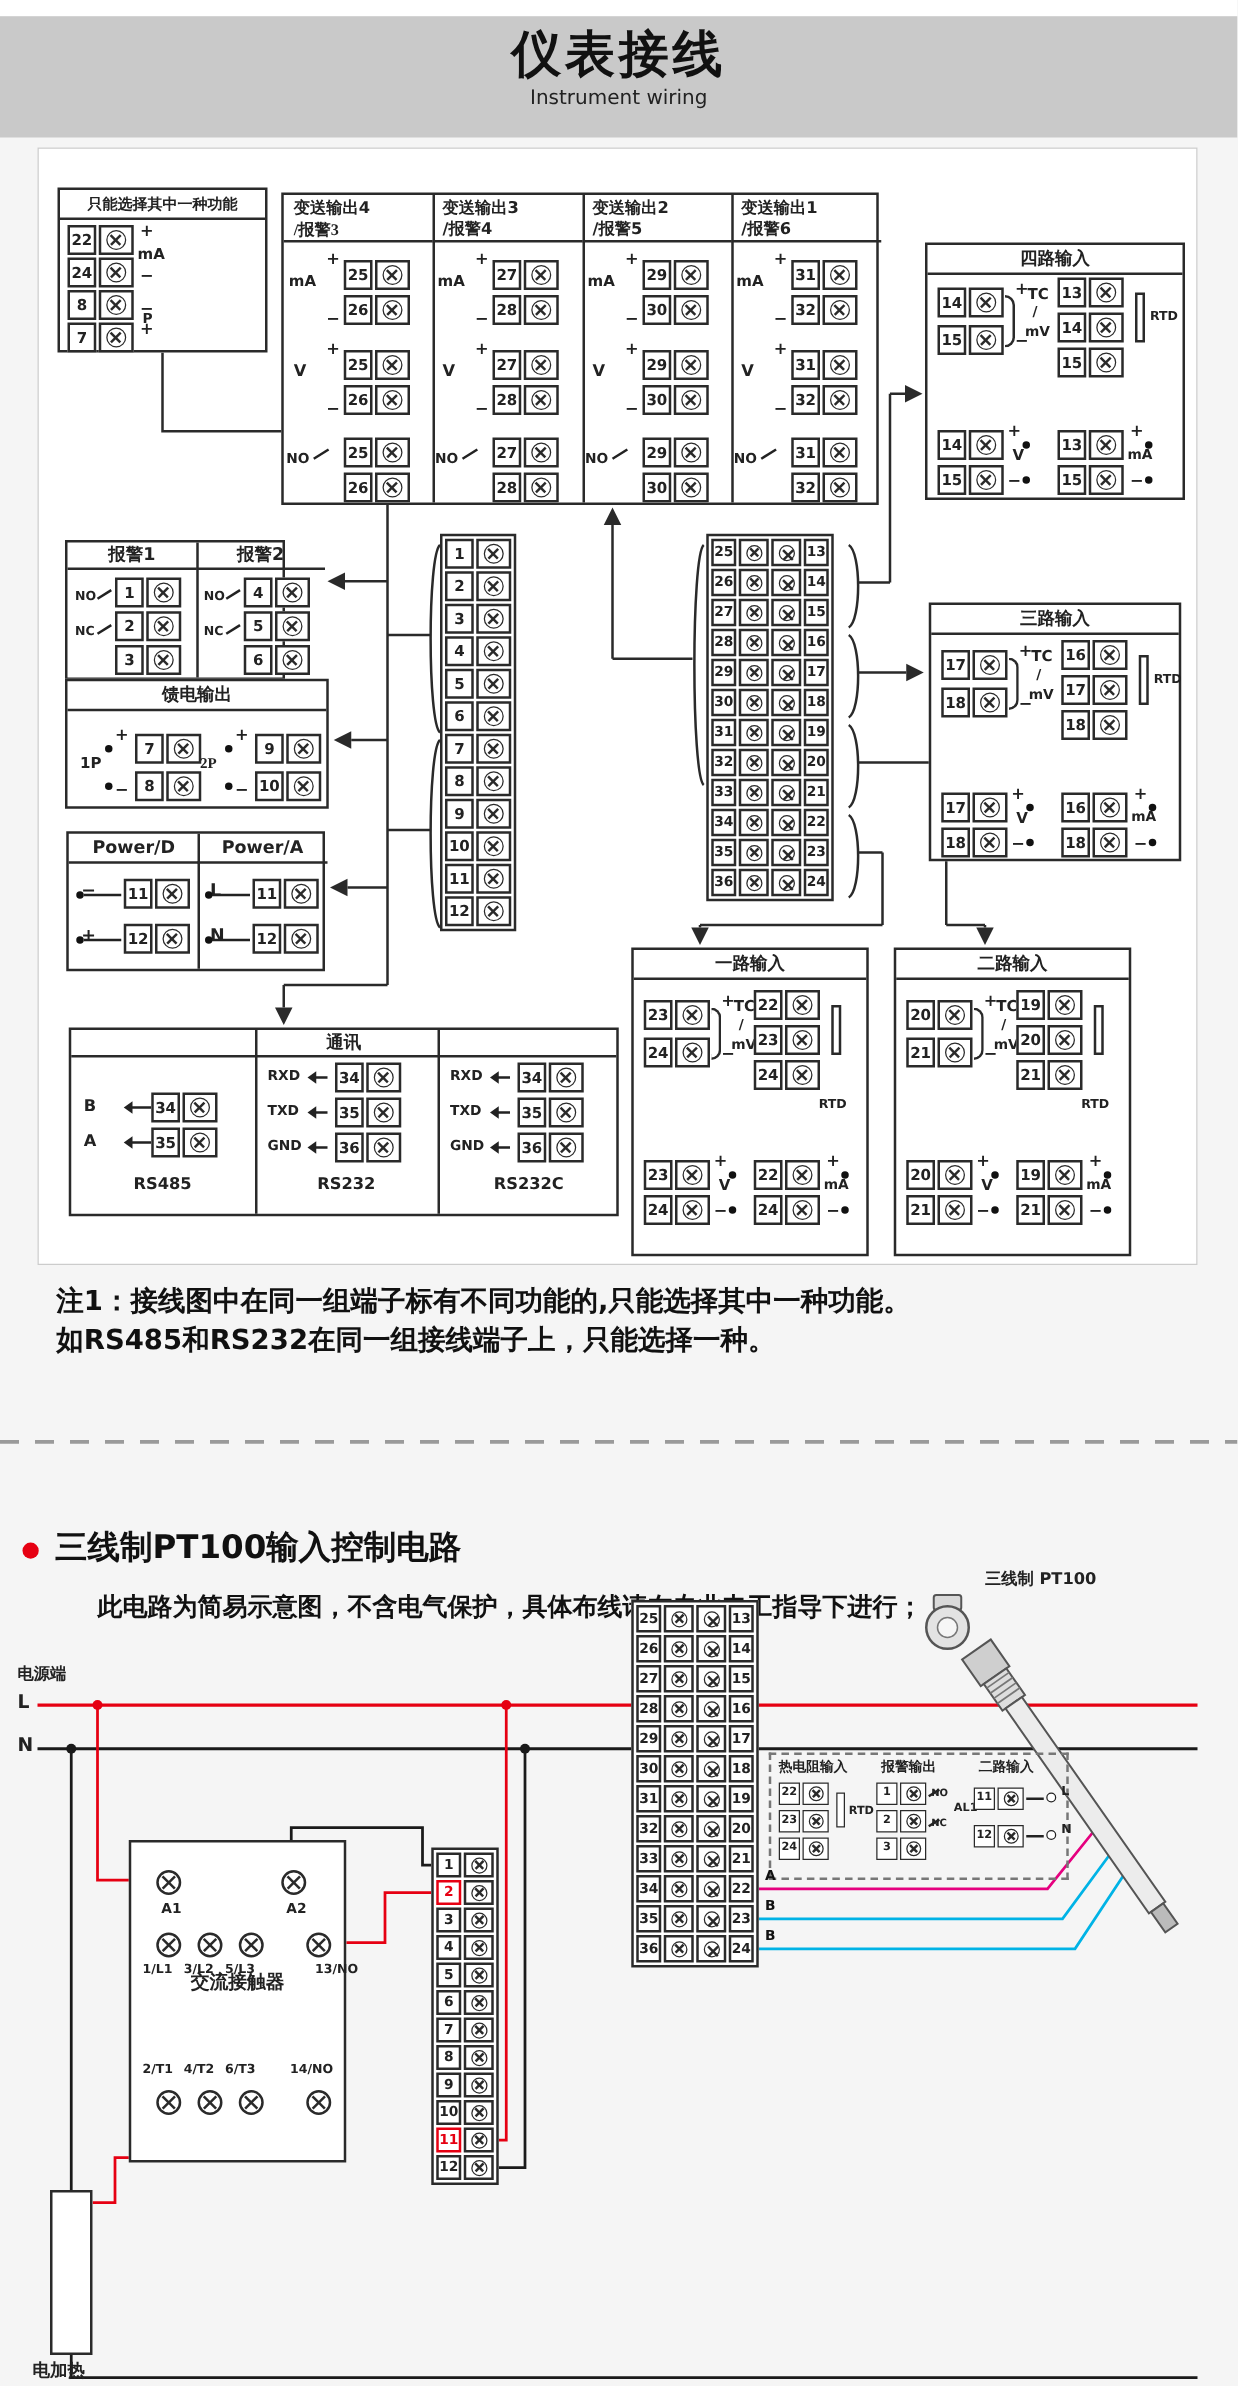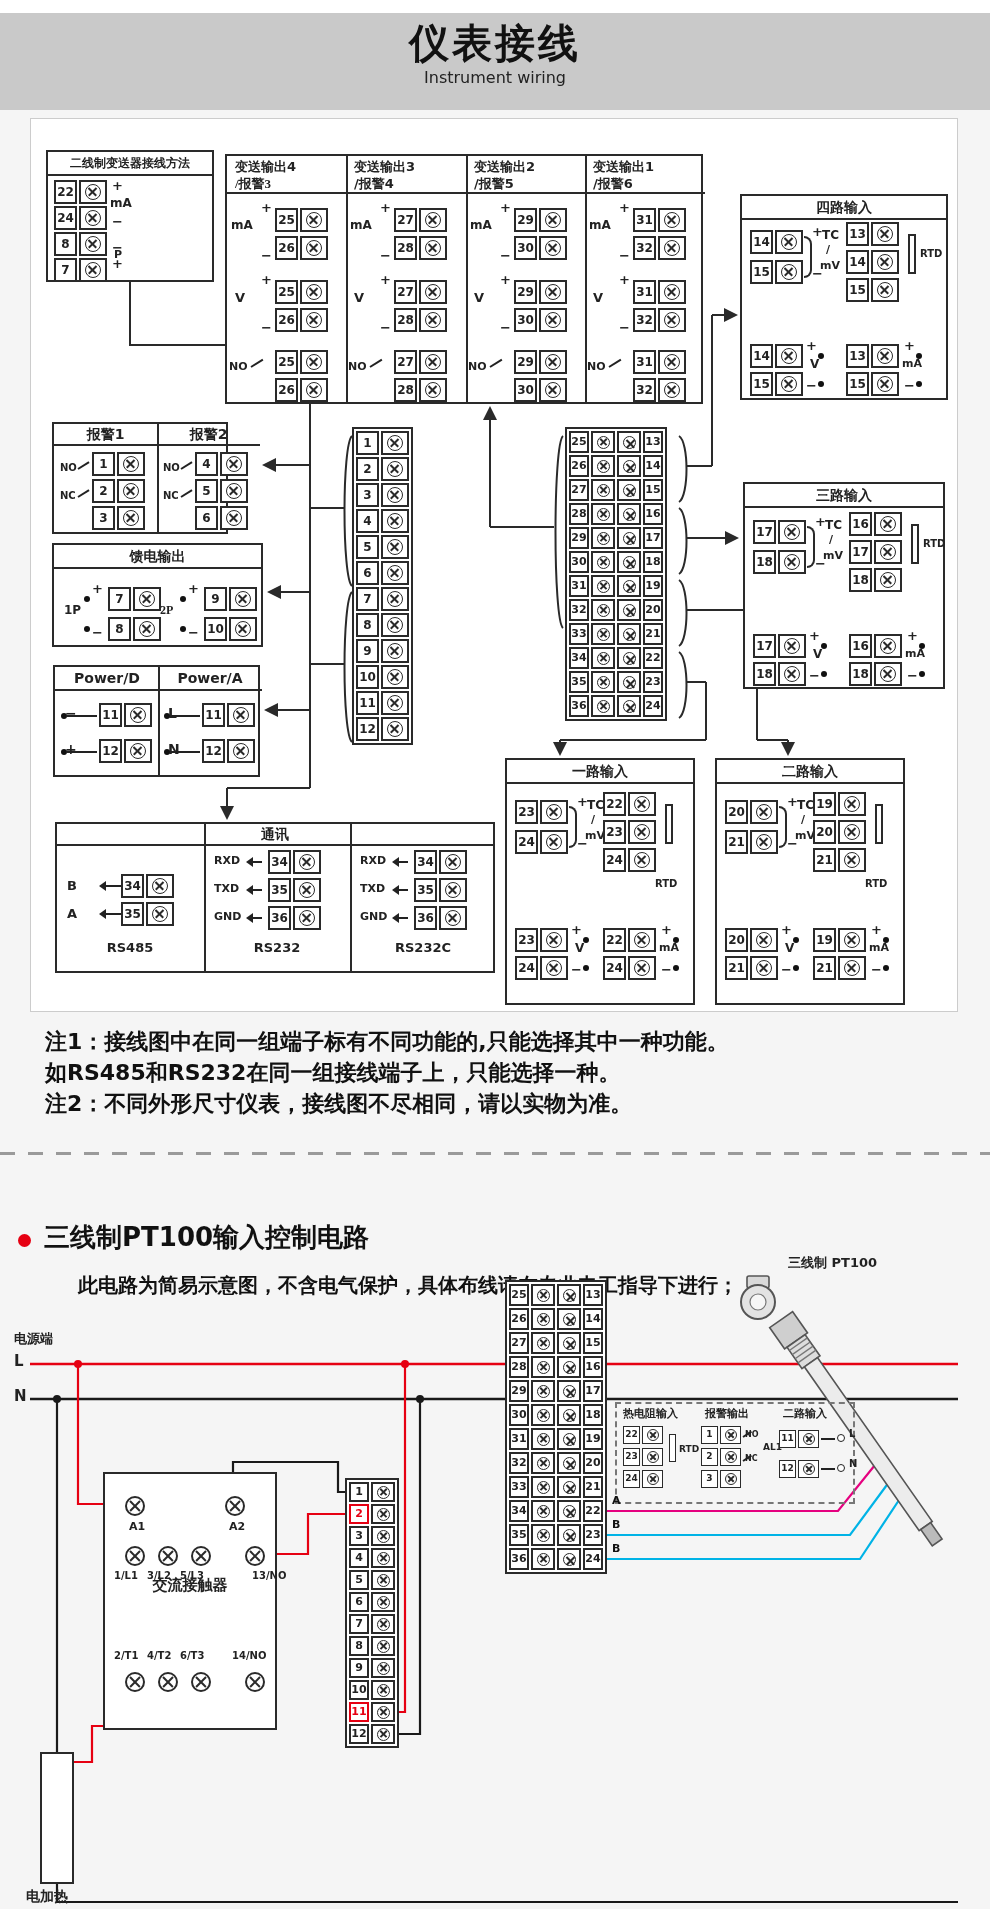--- a/index.html
+++ b/index.html
@@ -65,21 +65,21 @@
 #heaterLbl{position:absolute;left:26px;top:1888px;font-size:14px;font-weight:bold}
 #sensorLbl{position:absolute;left:788px;top:1254px;font-size:13px;font-weight:bold}
 .wlab{position:absolute;font-size:11px;font-weight:bold;color:#111}
 #wires{position:absolute;left:0;top:0;pointer-events:none}
 #twoWire{left:46px;top:150px;width:168px;height:132px}
 #transmitBox{left:225px;top:154px;width:478px;height:250px}
 #inBox0{left:740px;top:194px;width:208px;height:206px}
 #inBox1{left:743px;top:482px;width:202px;height:207px}
 #inBox2{left:505px;top:758px;width:190px;height:247px}
 #inBox3{left:715px;top:758px;width:190px;height:247px}
-#alarmBox{left:52px;top:422px;width:176px;height:112px}
+#alarmBox{left:52px;top:432px;width:176px;height:112px}
 #feedBox{left:52px;top:543px;width:211px;height:104px}
 #powerBox{left:53px;top:665px;width:207px;height:112px}
 #commBox{left:55px;top:822px;width:440px;height:151px}
 </style>
 </head>
 <body>
 
 <div id="topwhite"></div>
 <div id="banner">
   <div class="t">仪表接线</div>
@@ -163,21 +163,21 @@
       <line x1="817" y1="1307" x2="817" y2="1329" stroke="#777" stroke-width="1.4"></line>
       <line x1="822" y1="1307" x2="822" y2="1329" stroke="#777" stroke-width="1.4"></line>
       <line x1="827" y1="1307" x2="827" y2="1329" stroke="#777" stroke-width="1.4"></line>
       <rect x="834" y="1310" width="200" height="16" fill="#ececec" stroke="#555" stroke-width="1.6"></rect>
       <rect x="1034" y="1312" width="20" height="12" fill="#bbb" stroke="#555" stroke-width="1.6"></rect>
     </g>
   </g>
 </svg>
 
 <div id="twoWire" class="blk">
-  <div class="btitle" style="font-size:12px">二线制变送器接线方法</div>
+  <div class="btitle" style="font-size:12px">只能选择其中一种功能</div>
 <div class="term" style="left: 6px; top: 28px;">
       <div class="tn">22</div>
       <div class="ts">
         <div class="sc"></div>
       </div>
     </div>
     <div class="sign" style="position: absolute; left: 64px; top: 26px;">+</div>
     <div class="term" style="left: 6px; top: 54px;">
       <div class="tn">24</div>
       <div class="ts">
@@ -1139,21 +1139,20 @@
       <div class="ts" style="height: 22px; width: 24px;">
         <div class="sc" style="width: 13px; height: 13px;"></div>
       </div>
       <div class="tn" style="width: 20px; height: 22px; font-size: 11px; line-height: 18px; margin-left: 2px;">24</div>
     </div>
   </div>
 
 <div id="notes">
   <div>注1：接线图中在同一组端子标有不同功能的,只能选择其中一种功能。</div>
   <div>如RS485和RS232在同一组接线端子上，只能选择一种。</div>
-  <div>注2：不同外形尺寸仪表，接线图不尽相同，请以实物为准。</div>
 </div>
 <div id="divider"></div>
 
 <div id="ptBullet" style="background: rgb(230, 0, 18);"></div>
 <div id="ptTitle">三线制PT100输入控制电路</div>
 <div id="ptSub">此电路为简易示意图，不含电气保护，具体布线请在专业电工指导下进行；</div>
 <div id="srcLbl">电源端</div>
 <div id="lLbl">L</div>
 <div id="nLbl">N</div>
 <div id="dashedBox">

